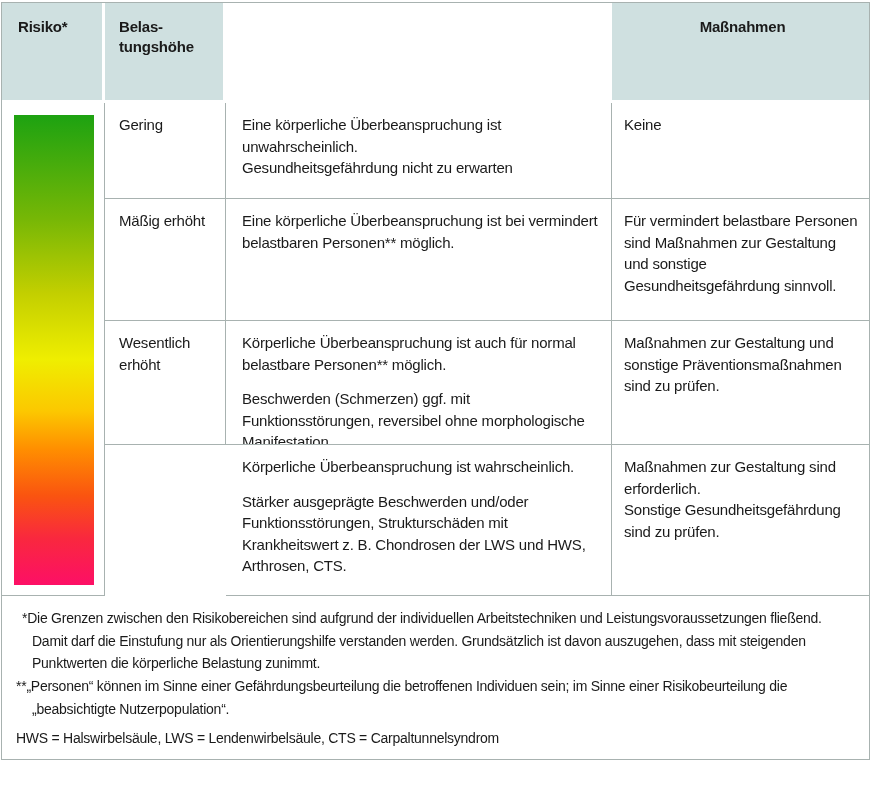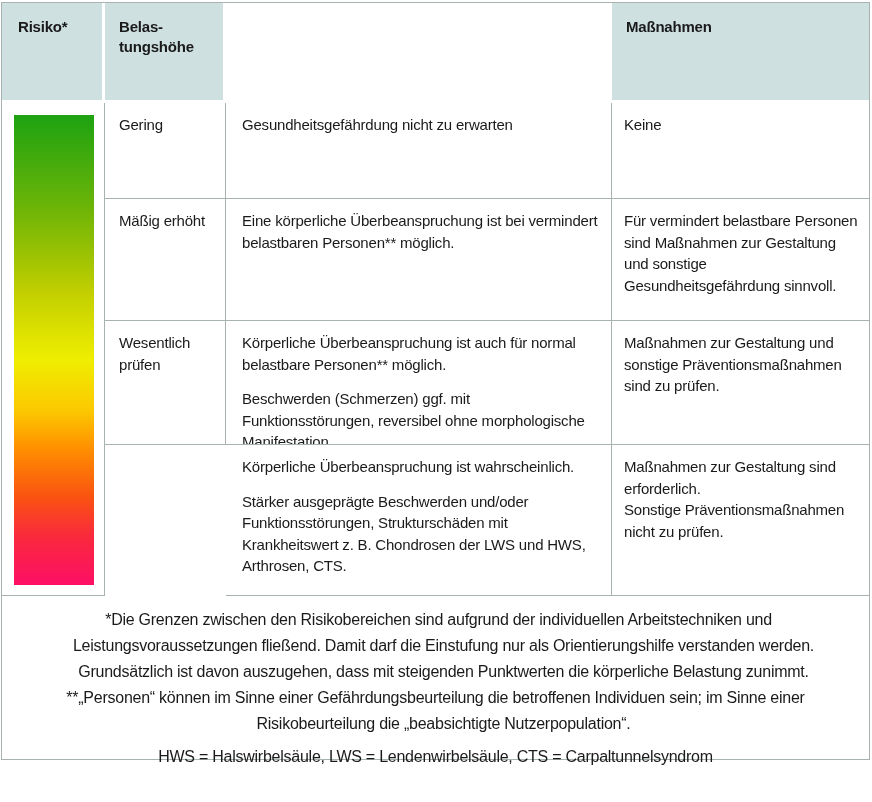--- a/index.html
+++ b/index.html
@@ -36,21 +36,21 @@
     line-height: 1.35;
     padding: 14px 10px 0 14px;
     border-right: 3px solid #fff;
     border-bottom: 3px solid #fff;
     grid-row: 1;
     overflow: hidden;
   }
   .h.c1 { grid-column: 1; padding-left: 16px; }
   .h.c2 { grid-column: 2; }
   .h.c3 { grid-column: 3; padding-left: 15px; }
-  .h.c4 { grid-column: 4; border-right: none; }
+  .h.c4 { grid-column: 4; border-right: none; text-align: center; }
   .hgap { margin-top: 12px; }
   
   .bc {
     border-right: 1px solid var(--line);
     border-bottom: 1px solid var(--line);
     font-size: 15px;
     line-height: 1.44;
     padding: 11px 12px 0 14px;
     overflow: hidden;
   }
@@ -69,24 +69,23 @@
     border-bottom: 1px solid var(--line);
     padding: 12px 11px 10px 12px;
   }
   .bar {
     width: 80px; height: 100%;
     background: linear-gradient(to bottom, #1da211 0%, #76b706 22%, #c3cf00 38%, #efee00 52%, #fcc800 63%, #ff8f00 71%, #fa5410 81%, #f9283e 90%, #fd0f66 100%);
   }
   
   .fnotes {
     padding: 11px 14px 0 0;
-    font-size: 16px;
+    font-size: 14px;
     line-height: 1.62;
     letter-spacing: -0.25px;
-    text-align: center;
   }
   .fn1 { padding-left: 30px; text-indent: -10px; }
   .fn2 { padding-left: 30px; text-indent: -16px; }
   .fn3 { padding-left: 14px; margin-top: 7px; }
 </style>
 </head>
 <body>
 
 <div class="page">
   <div class="tbl">
@@ -105,54 +104,55 @@
       </div>
 
       <div class="riskcell">
         <div class="bar" style="background: linear-gradient(rgb(29, 162, 17) 0%, rgb(118, 183, 6) 22%, rgb(195, 207, 0) 38%, rgb(239, 238, 0) 52%, rgb(252, 200, 0) 63%, rgb(255, 143, 0) 71%, rgb(250, 84, 16) 81%, rgb(249, 40, 62) 90%, rgb(253, 15, 102) 100%);"></div>
       </div>
 
       <div class="bc level row1">
         <span>Gering</span>
       </div>
       <div class="bc prob row1">
+        <div class="p">Eine körperliche Überbeanspruchung ist unwahrscheinlich.</div>
         <div class="p">Gesundheitsgefährdung nicht zu erwarten</div>
       </div>
       <div class="bc meas row1">
         <div class="p">Keine</div>
       </div>
 
       <div class="bc level row2">
         <span>Mäßig erhöht</span>
       </div>
       <div class="bc prob row2">
         <div class="p">Eine körperliche Überbeanspruchung ist bei vermindert belastbaren Personen** möglich.</div>
       </div>
       <div class="bc meas row2">
         <div class="p">Für vermindert belastbare Personen sind Maßnahmen zur Gestaltung und sonstige Gesundheitsgefährdung sinnvoll.</div>
       </div>
 
       <div class="bc level row3">
-        <span>Wesentlich prüfen</span>
+        <span>Wesentlich erhöht</span>
       </div>
       <div class="bc prob row3">
         <div class="p">Körperliche Überbeanspruchung ist auch für normal belastbare Personen** möglich.</div>
         <div class="p pgap">Beschwerden (Schmerzen) ggf. mit Funktionsstörungen, reversibel ohne morphologische Manifestation.</div>
       </div>
       <div class="bc meas row3">
         <div class="p">Maßnahmen zur Gestaltung und sonstige Präventionsmaßnahmen sind zu prüfen.</div>
       </div>
 
       <div class="bc prob row4">
         <div class="p">Körperliche Überbeanspruchung ist wahrscheinlich.</div>
         <div class="p pgap">Stärker ausgeprägte Beschwerden und/oder Funktionsstörungen, Strukturschäden mit Krankheitswert z. B. Chondrosen der LWS und HWS, Arthrosen, CTS.</div>
       </div>
       <div class="bc meas row4">
         <div class="p">Maßnahmen zur Gestaltung sind erforderlich.</div>
-        <div class="p">Sonstige Präventionsmaßnahmen nicht zu prüfen.</div>
+        <div class="p">Sonstige Gesundheitsgefährdung sind zu prüfen.</div>
       </div>
 
     </div>
 
     <div class="fnotes">
       <div class="fn1"><span class="fnm">*</span><span>Die Grenzen zwischen den Risikobereichen sind aufgrund der individuellen Arbeitstechniken und Leistungsvoraussetzungen fließend. Damit darf die Einstufung nur als Orientierungshilfe verstanden werden. Grundsätzlich ist davon auszugehen, dass mit steigenden Punktwerten die körperliche Belastung zunimmt.</span></div>
       <div class="fn2"><span class="fnm">**</span><span>„Personen“ können im Sinne einer Gefährdungsbeurteilung die betroffenen Individuen sein; im Sinne einer Risikobeurteilung die „beabsichtigte Nutzerpopulation“.</span></div>
       <div class="fn3"><span>HWS = Halswirbelsäule, LWS = Lendenwirbelsäule, CTS = Carpaltunnelsyndrom</span></div>
     </div>
 

